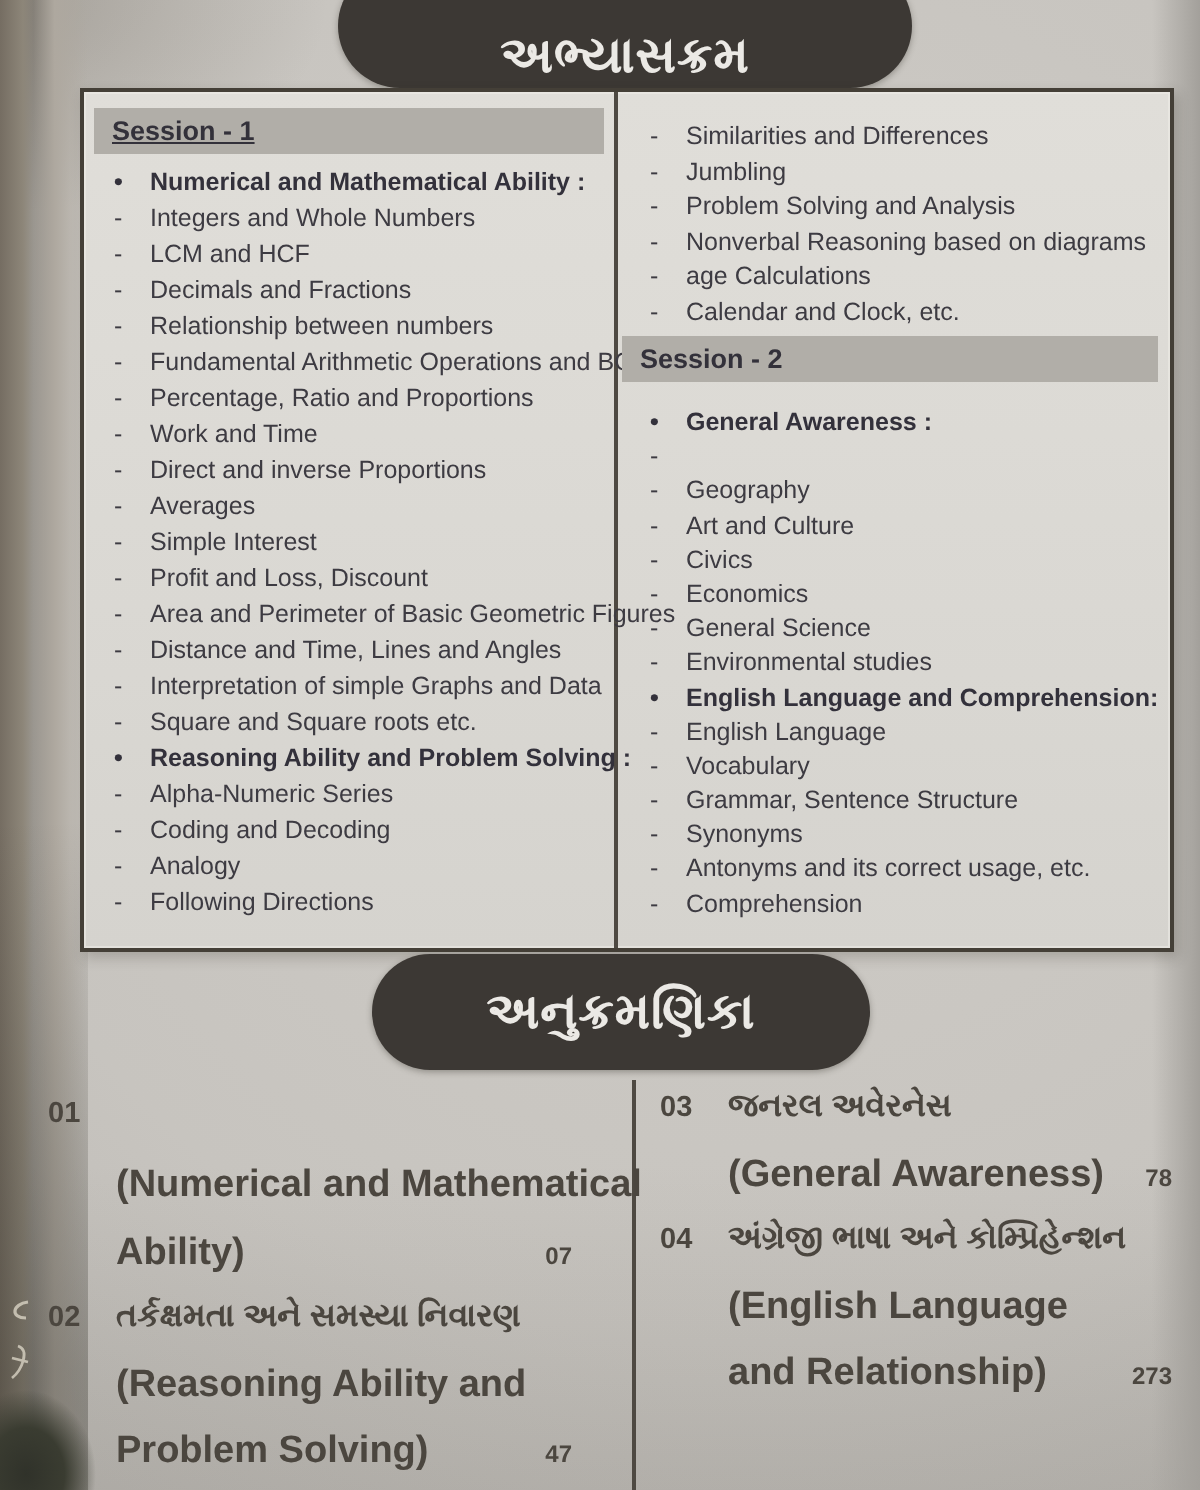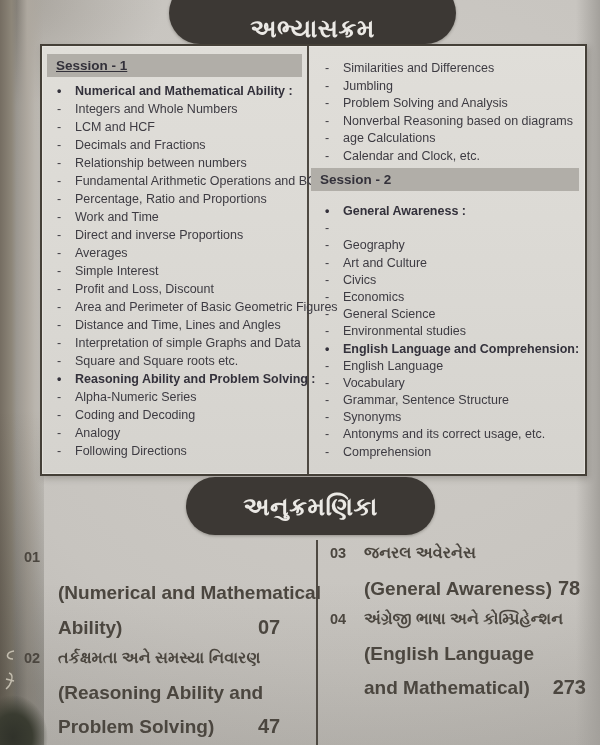--- a/index.html
+++ b/index.html
@@ -67,21 +67,21 @@
   
   .idx-divider{position:absolute;left:316px;top:540px;width:2px;height:205px;background:#4e4942;}
   .index-col{position:absolute;color:#4b463f;font-weight:bold;}
   .idxL{left:24px;top:549px;width:262px;}
   .idxR{left:330px;top:544px;width:256px;}
   .irow{display:flex;align-items:baseline;}
   .idxL .irow{height:33.3px;}
   .idxR .irow{height:33px;}
   .inum{flex:none;width:34px;font-size:14.5px;}
   .itx{flex:1;font-size:19px;white-space:nowrap;}
-  .ipg{flex:none;min-width:28px;text-align:left;font-size:20px;}
+  .ipg{flex:none;min-width:28px;text-align:right;font-size:12px;}
   .irow.gu .itx{font-size:16px;}
 </style>
 </head>
 <body>
 
 <div class="stage">
 
   <div class="left-edge"></div>
   <div class="right-edge"></div>
   <div class="corner-blob"></div>
@@ -339,18 +339,18 @@
         <span class="itx">અંગ્રેજી ભાષા અને કોમ્પ્રિહેન્શન</span>
         <span class="ipg"></span>
       </div>
       <div class="irow">
         <span class="inum"></span>
         <span class="itx">(English Language</span>
         <span class="ipg"></span>
       </div>
       <div class="irow">
         <span class="inum"></span>
-        <span class="itx">and Mathematical)</span>
+        <span class="itx">and Relationship)</span>
         <span class="ipg">273</span>
       </div>
     </div>
 
 </div>
 
 </body></html>

